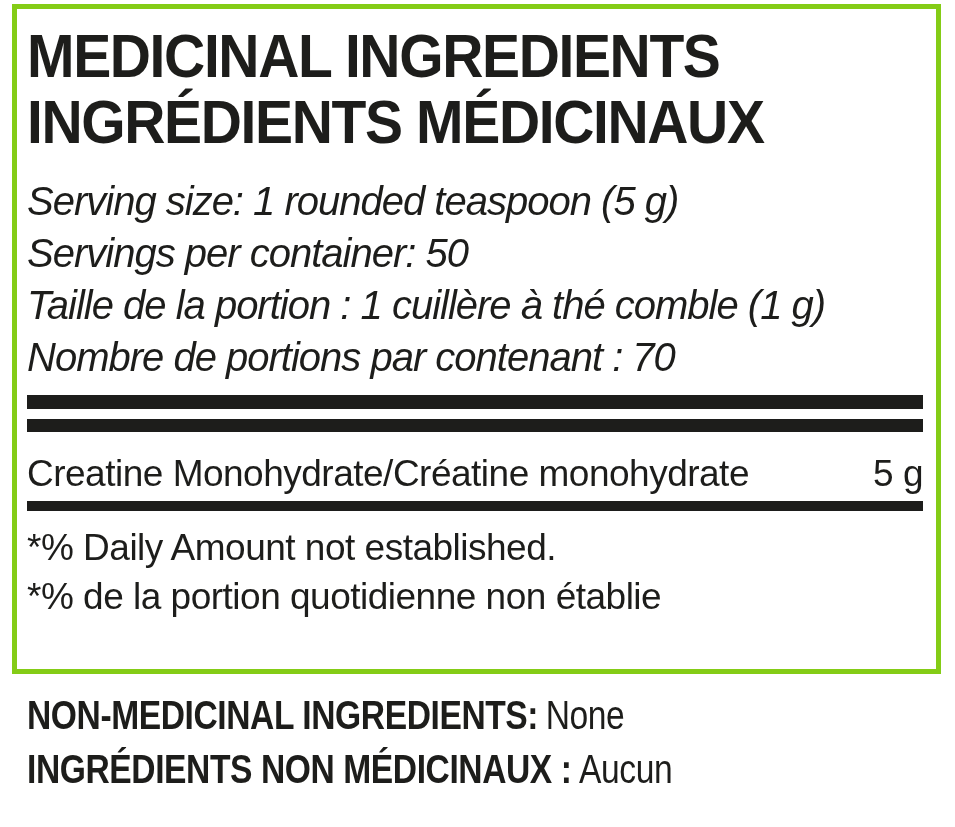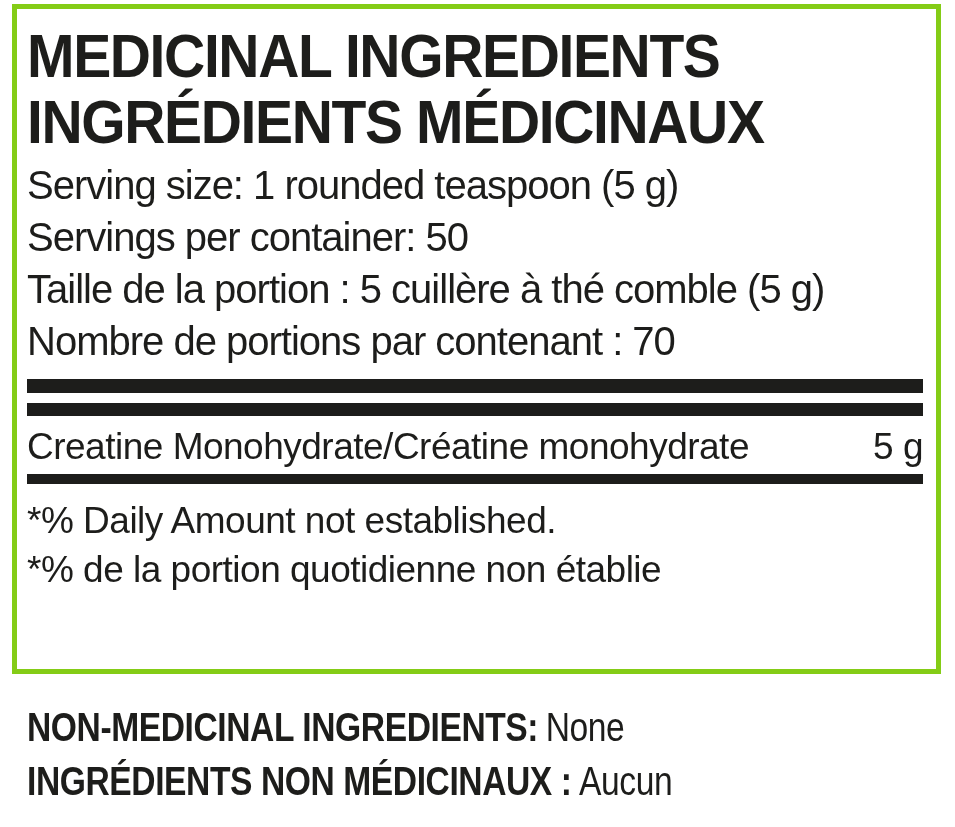--- a/index.html
+++ b/index.html
@@ -24,21 +24,21 @@
   .title {
     font-weight: bold;
     font-size: 62px;
     line-height: 66px;
     letter-spacing: -1.5px;
     white-space: nowrap;
     transform: scaleX(0.92);
     transform-origin: left center;
   }
   .title-wrap { margin-top: 14px; }
-  .serving-block { margin-top: 4px; }
+  .serving-block { margin-top: 20px; font-style: italic; }
   .serving-line {
     font-size: 40px;
     line-height: 52px;
     letter-spacing: -1px;
     white-space: nowrap;
   }
   .bar {
     background: #1d1d1b;
     width: 100%;
   }
@@ -53,32 +53,32 @@
     letter-spacing: -0.5px;
     white-space: nowrap;
   }
   .ingredient-row {
     display: flex;
     justify-content: space-between;
     align-items: center;
     font-size: 37px;
     line-height: 52px;
     letter-spacing: -0.5px;
-    padding: 5px 0 1px 0;
+    padding: 16px 0 1px 0;
     white-space: nowrap;
   }
   .footnotes { margin-top: 12px; }
   .footnote {
     font-size: 37px;
     line-height: 49px;
     letter-spacing: -0.5px;
     white-space: nowrap;
   }
   .nonmed {
-    margin: 33px 0 0 27px;
+    margin: 21px 0 0 27px;
   }
   .nonmed-line {
     font-size: 40px;
     line-height: 40px;
     white-space: nowrap;
     transform: scaleX(0.84);
     transform-origin: left center;
     letter-spacing: -0.5px;
   }
   .nonmed-line + .nonmed-line { margin-top: 14px; }
@@ -91,21 +91,21 @@
 <div class="panel">
 
   <div class="title-wrap">
     <div class="title">MEDICINAL INGREDIENTS</div>
     <div class="title">INGRÉDIENTS MÉDICINAUX</div>
   </div>
 
   <div class="serving-block">
     <div class="serving-line">Serving size: 1 rounded teaspoon (5 g)</div>
     <div class="serving-line">Servings per container: 50</div>
-    <div class="serving-line">Taille de la portion : 5 cuillère à thé comble (5 g)</div>
+    <div class="serving-line">Taille de la portion : 1 cuillère à thé comble (1 g)</div>
     <div class="serving-line">Nombre de portions par contenant : 70</div>
   </div>
 
   <div class="bar bar-thick"></div>
 
 
   <div class="bar bar-mid"></div>
 
   <div class="ingredient-row">
     <span>Creatine Monohydrate/Créatine monohydrate</span>

